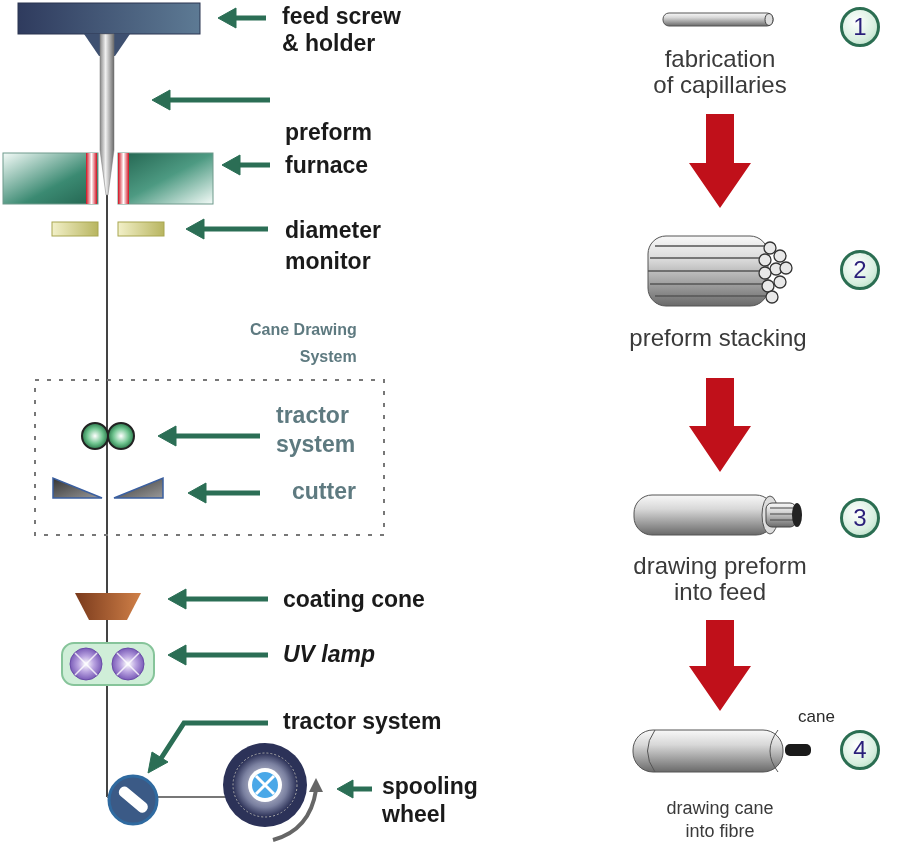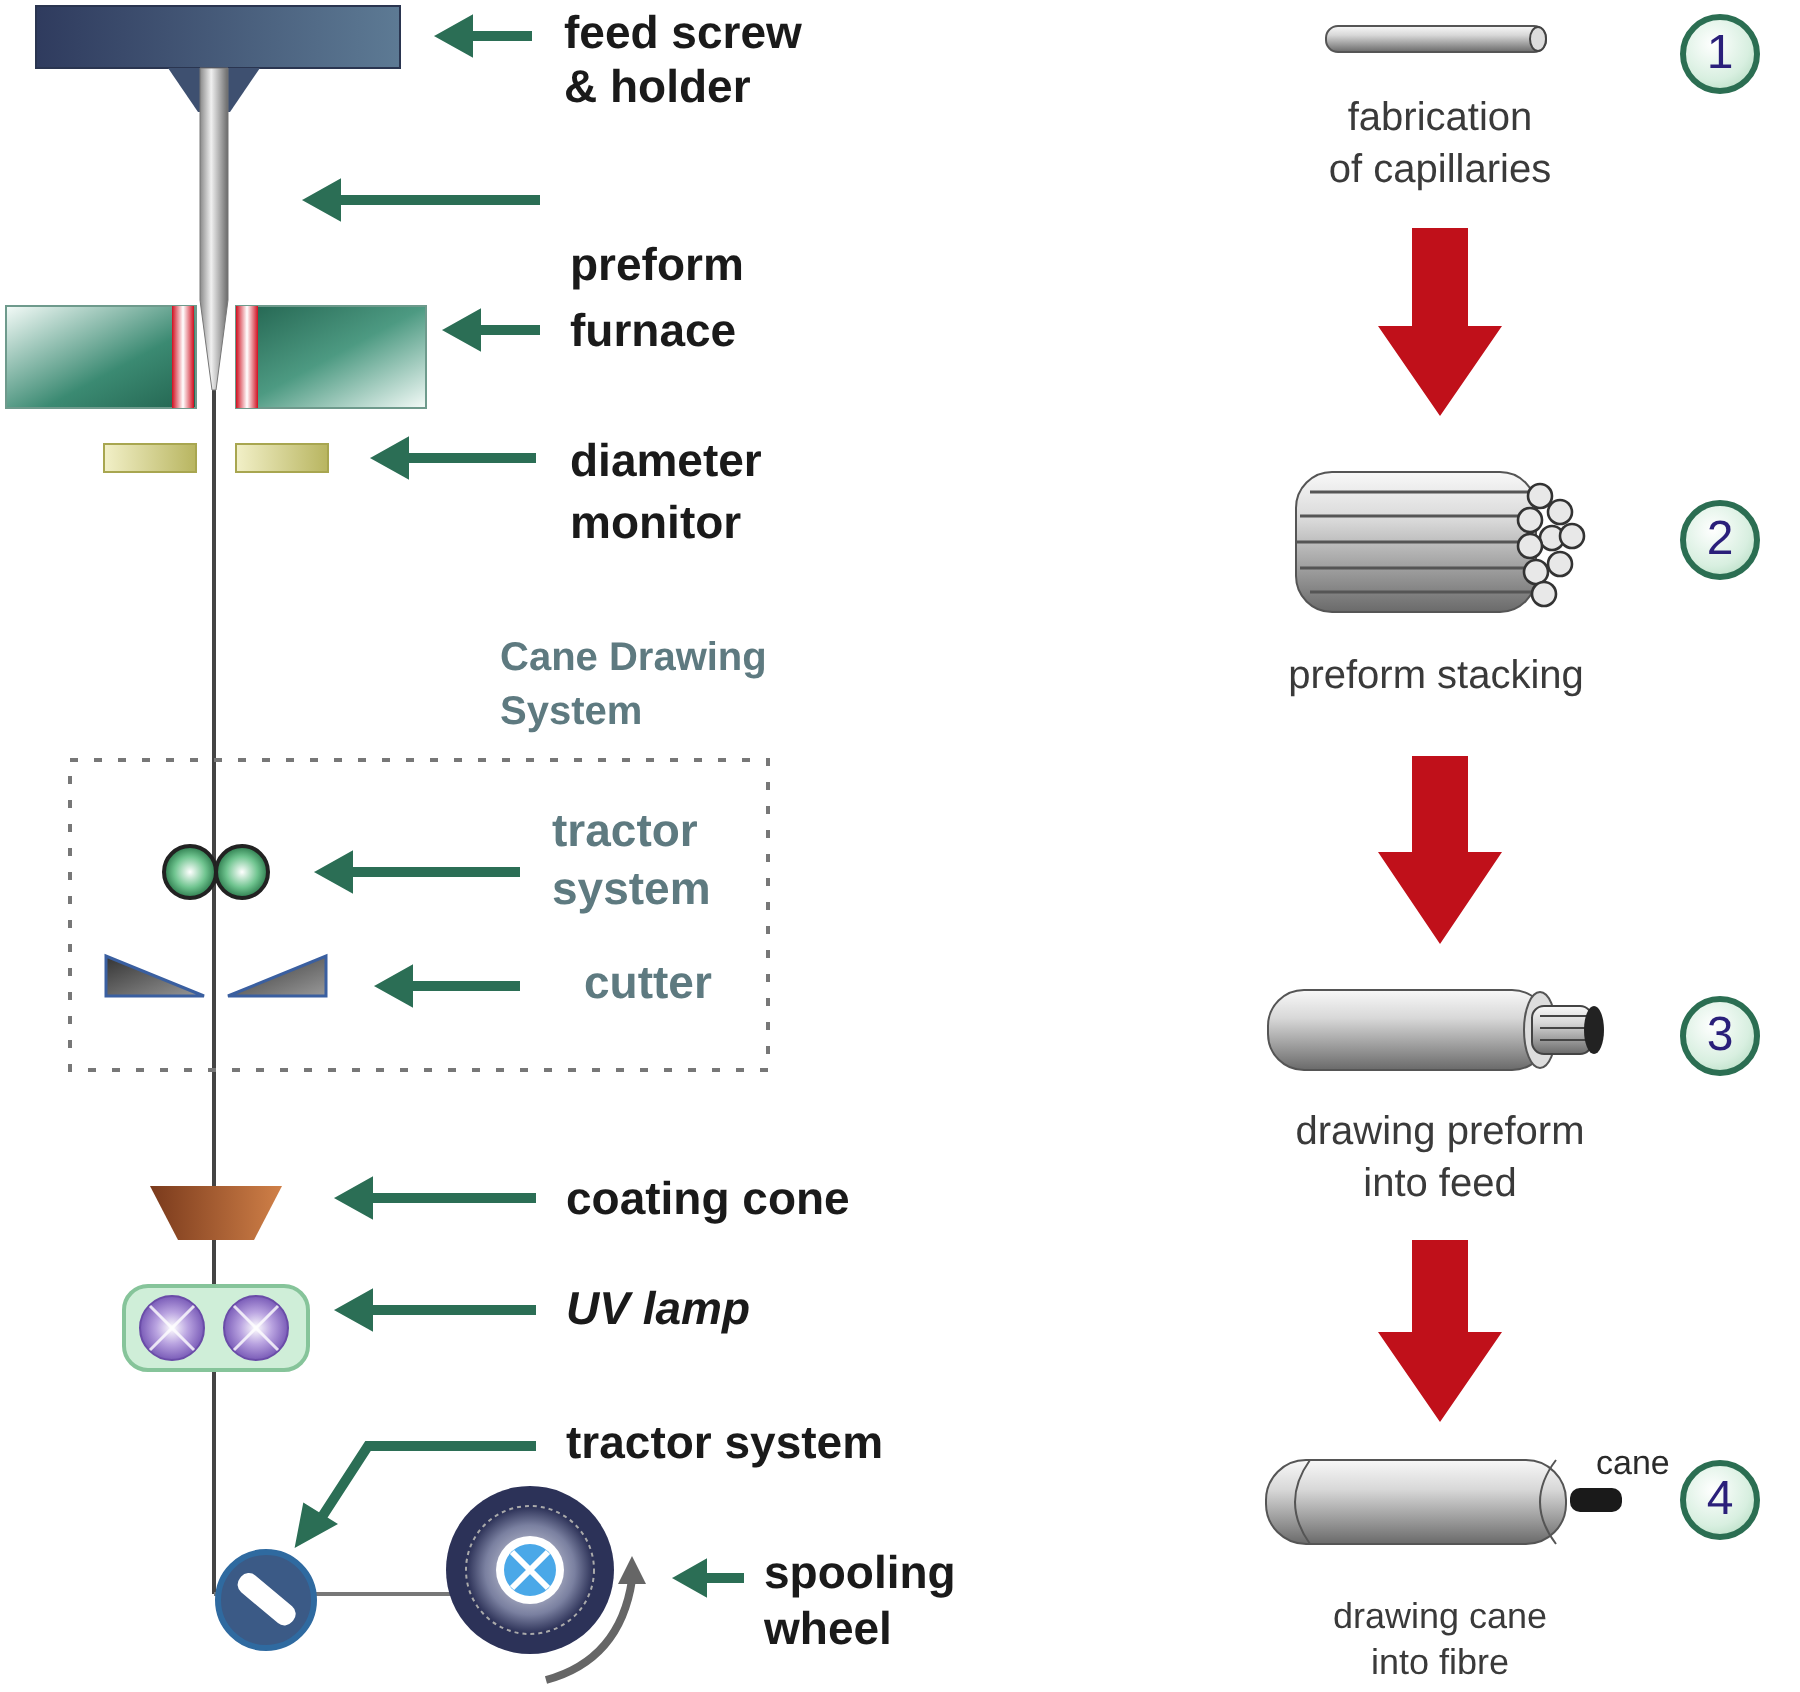--- a/index.html
+++ b/index.html
@@ -1,21 +1,21 @@
 <!DOCTYPE html>
 <html><head>
 <meta charset="utf-8">
 <style>
   html, body { margin:0; padding:0; background:#ffffff; }
   body { width:900px; height:846px; position:relative; overflow:hidden; font-family:"Liberation Sans", sans-serif; }
   svg { position:absolute; left:0; top:0; }
   .lbl { position:absolute; font-family:"Liberation Sans", sans-serif; font-weight:bold; font-size:23px; line-height:27px; color:#1a1a1a; white-space:nowrap; }
   .lbl.grey { color:#5e7a80; }
-  .rlbl { position:absolute; font-family:"Liberation Sans", sans-serif; font-size:20px; line-height:26px; color:#3a3a3a; text-align:center; white-space:nowrap; }
-  .small { position:absolute; font-family:"Liberation Sans", sans-serif; font-size:17px; color:#2a2a2a;margin-top:15px; }
+  .rlbl { position:absolute; font-family:"Liberation Sans", sans-serif; font-size:24px; line-height:26px; color:#3a3a3a; text-align:center; white-space:nowrap; }
+  .small { position:absolute; font-family:"Liberation Sans", sans-serif; font-size:17px; color:#2a2a2a; }
   .stepnum { position:absolute; width:34px; height:34px; border-radius:50%; border:3px solid #2b6e52; background:radial-gradient(circle at 40% 35%, #ffffff 0%, #d8efe0 60%, #a9d6b8 100%); color:#2a1f7a; font-family:"Liberation Sans", sans-serif; font-size:24px; text-align:center; line-height:34px; }
 </style>
 </head>
 <body>
 
 <svg width="900" height="846" viewBox="0 0 900 846">
   <defs>
     <linearGradient id="holderG" x1="0" y1="0" x2="1" y2="0">
       <stop offset="0" stop-color="#2f3b5e"></stop>
         <stop offset="1" stop-color="#5d7a94"></stop>
@@ -223,21 +223,21 @@
 <div class="lbl" style="left:282px;top:3px;">
   <div>feed screw</div>
   <div>&amp; holder</div>
 </div>
 <div class="lbl" style="left:285px;top:87px;margin-top:32px;">preform</div>
 <div class="lbl" style="left:285px;top:152px;">furnace</div>
 <div class="lbl" style="left:285px;top:215px;line-height:31px;">
   <div>diameter</div>
   <div>monitor</div>
 </div>
-<div class="lbl grey" style="left:250px;top:316px;font-size:20px;">
+<div class="lbl grey" style="left:250px;top:316px;font-size:16px;text-align:right;">
   <div>Cane Drawing</div>
   <div>System</div>
 </div>
 <div class="lbl grey" style="left:276px;top:401px;line-height:29px;">
   <div>tractor</div>
   <div>system</div>
 </div>
 <div class="lbl grey" style="left:292px;top:478px;">cutter</div>
 <div class="lbl" style="left:283px;top:586px;">coating cone</div>
 <div class="lbl" style="left:283px;top:641px;font-style:italic;">UV lamp</div>

